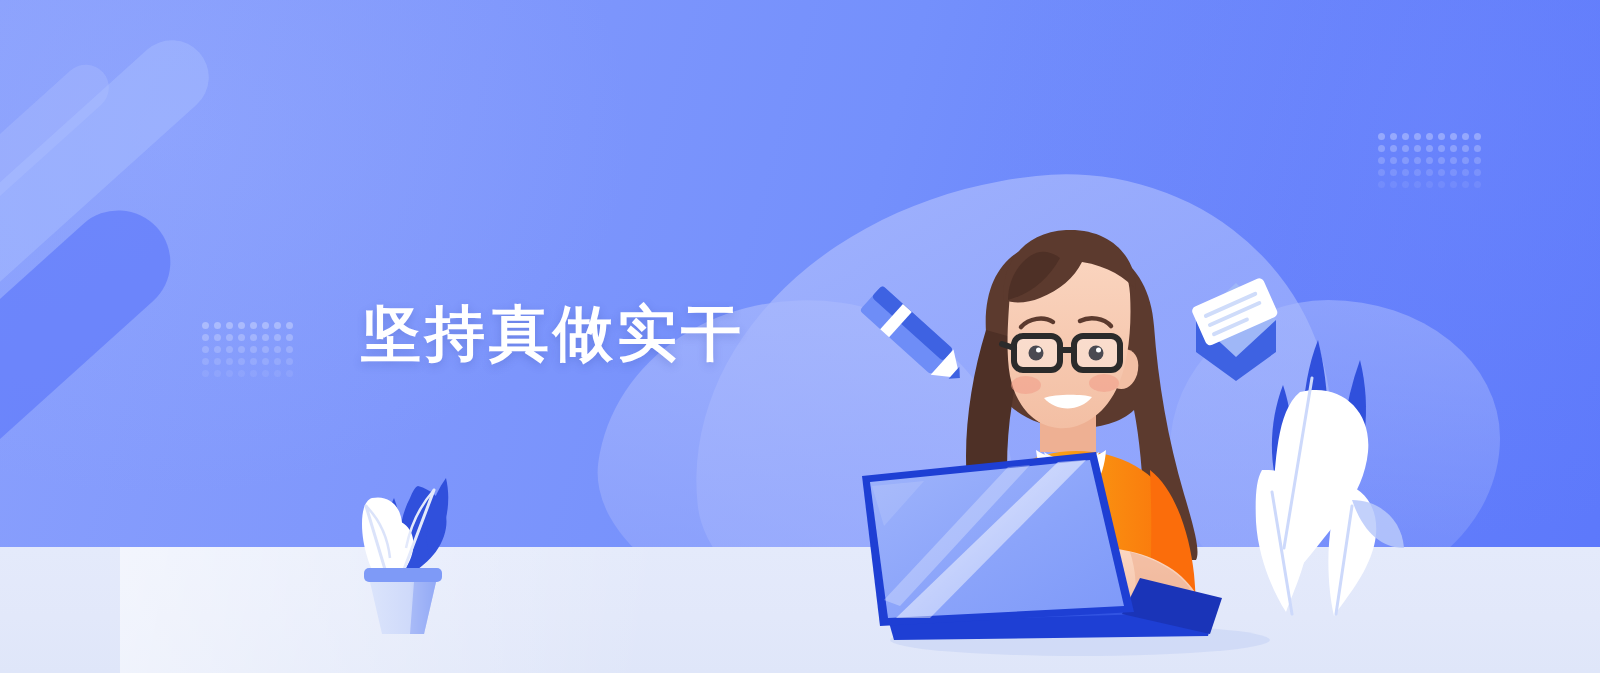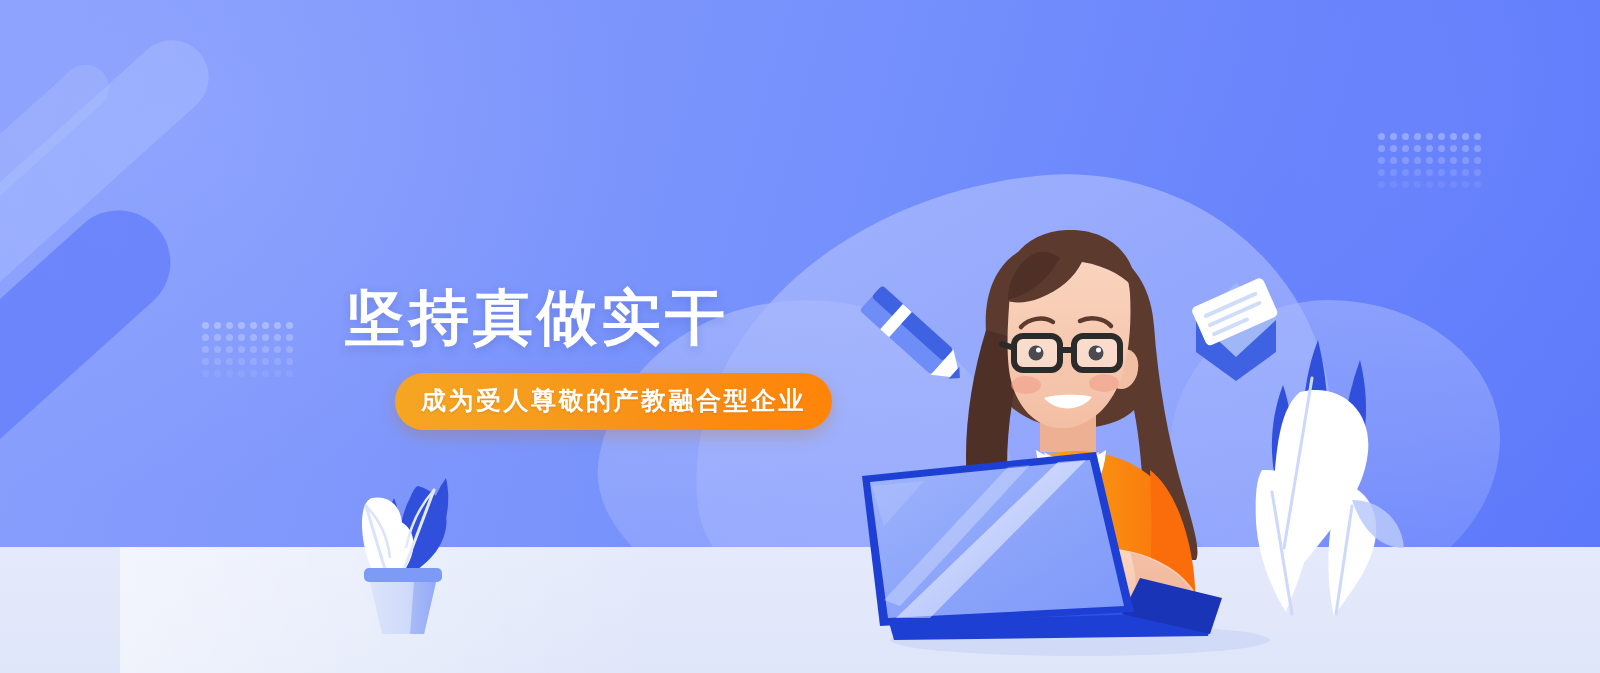--- a/index.html
+++ b/index.html
@@ -48,21 +48,21 @@
   
   .floor{position:absolute;left:0;bottom:0;width:1600px;height:126px;
     background:linear-gradient(180deg,#e4eafb 0%,#e2e8fa 55%,#dfe6f9 100%);}
   .floor-sheen{position:absolute;left:120px;bottom:0;width:760px;height:126px;
     background:linear-gradient(100deg,rgba(255,255,255,.55),rgba(255,255,255,0) 70%);}
 
   
   .copy{position:absolute;left:345px;top:286px;}
   .title{
     font-size:60px;line-height:1.08;font-weight:700;color:#ffffff;
-    letter-spacing:4px;margin:0;white-space:nowrap;
+    letter-spacing:4px;margin:16px;white-space:nowrap;
     text-shadow:0 3px 10px rgba(40,60,150,.22);
   }
   .pill{
     margin-top:22px;margin-left:50px;
     display:inline-block;
     padding:11px 26px 13px;
     border-radius:999px;
     background:linear-gradient(95deg,#f5a623 0%,#f79a1b 38%,#fb8c13 68%,#ff8408 100%);
     box-shadow:0 6px 16px rgba(190,110,10,.28);
   }
@@ -344,18 +344,15 @@
 
         <path d="M1058 462 L1086 460 L930 618 L896 618 Z" fill="url(#gStreak)" opacity=".75"></path>
         <path d="M1008 467 L1030 465 L900 606 L884 600 Z" fill="#ffffff" opacity=".28"></path>
         <path d="M872 486 L924 481 L884 526 Z" fill="#ffffff" opacity=".12"></path>
       </g>
     </svg>
   </div>
 
   <div class="copy">
     <h1 class="title">坚持真做实干</h1>
-    <div class="pill">
-      <span>成为受人尊敬的产教融合型企业</span>
-    </div>
   </div>
 
 </div>
 
 </body></html>

